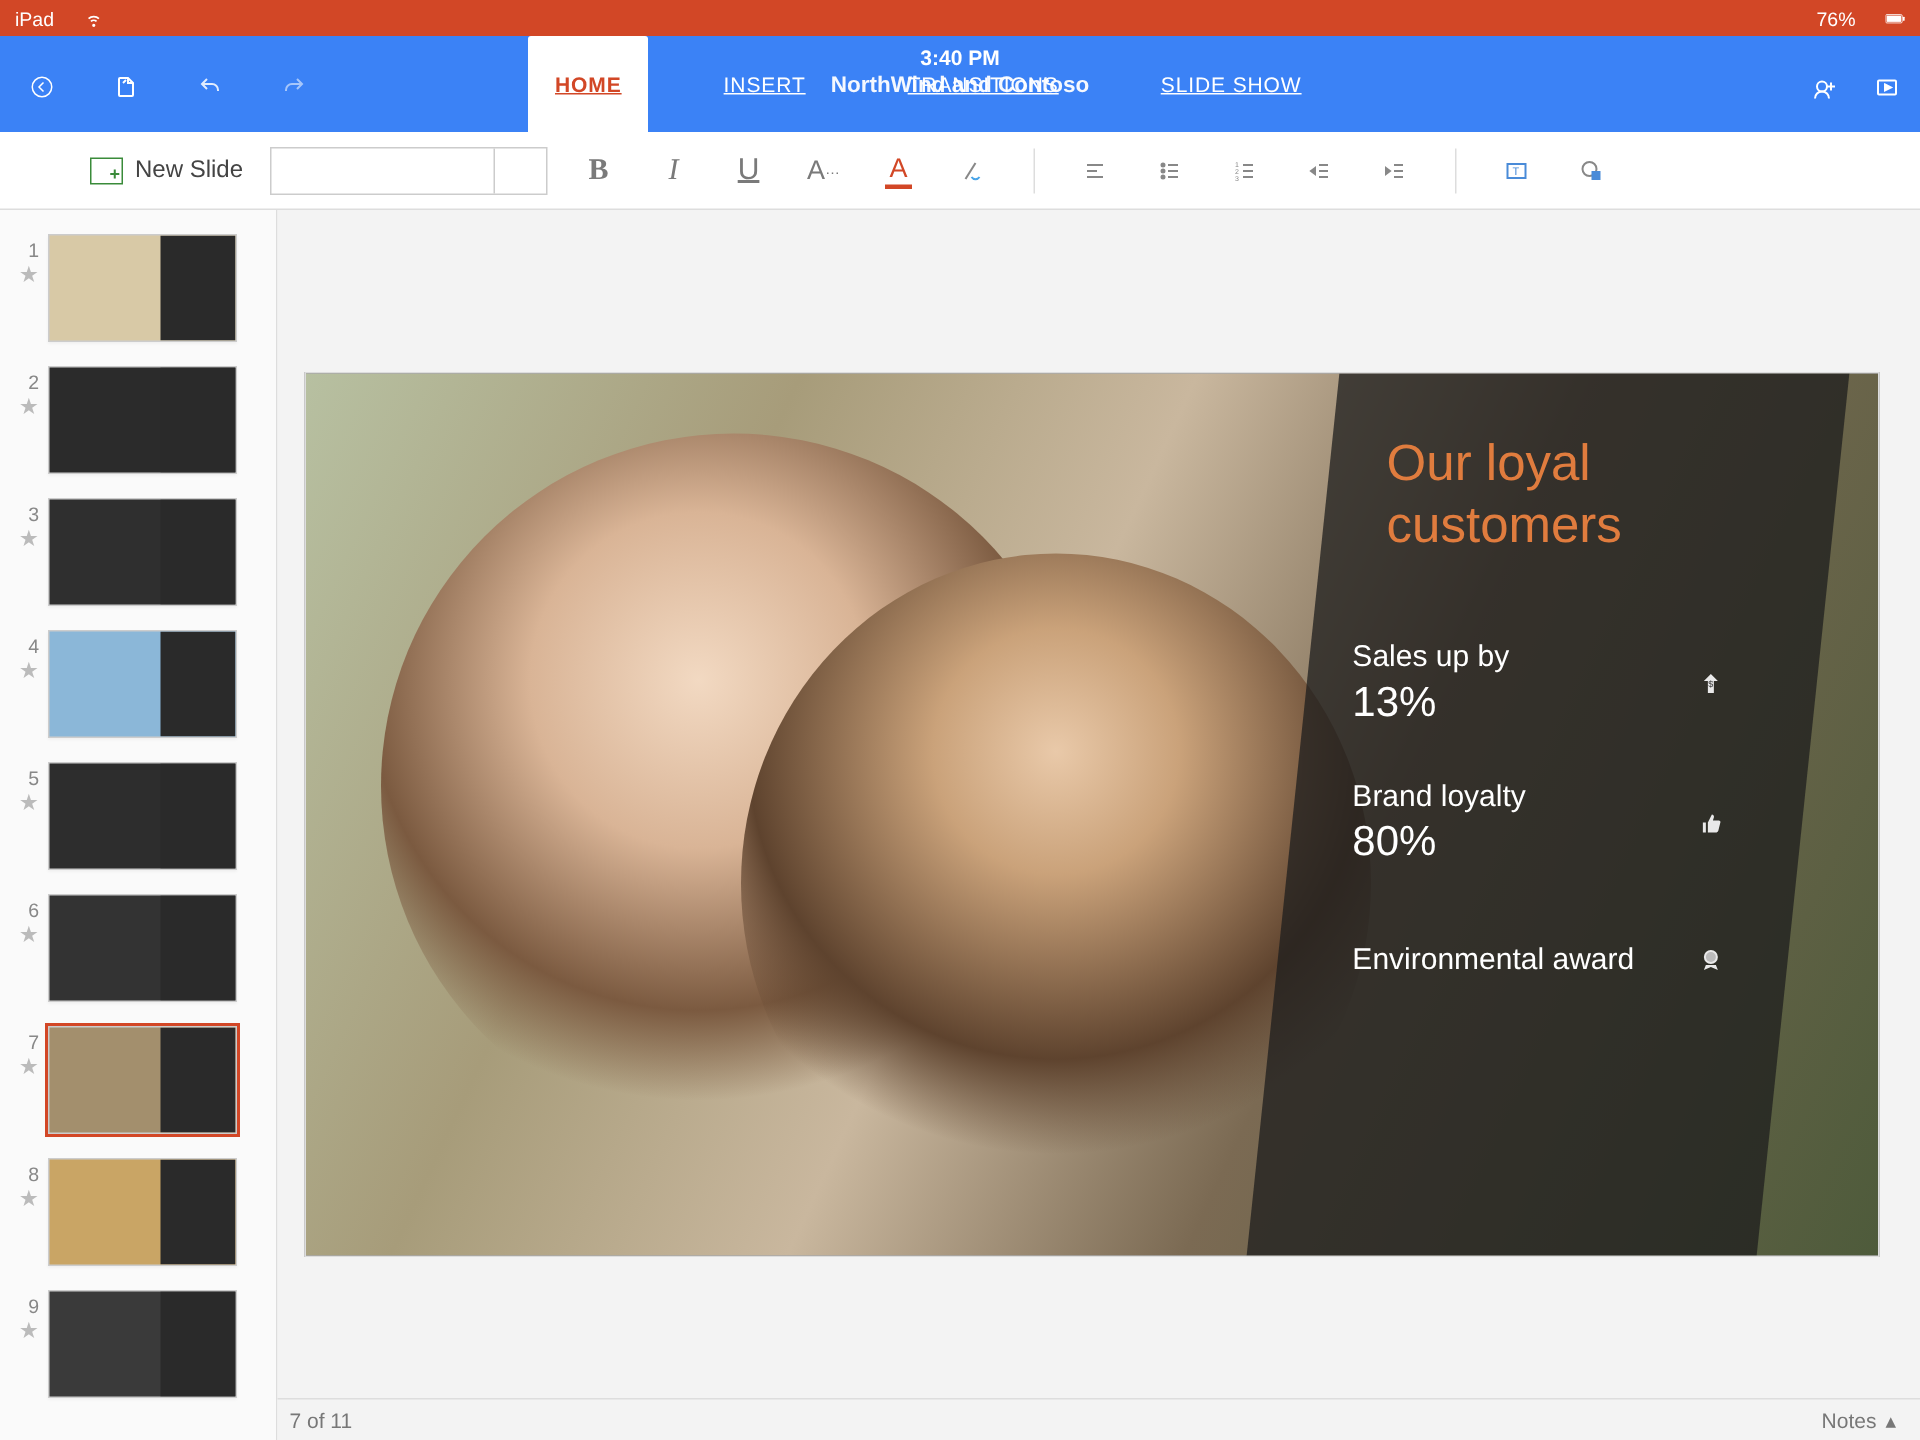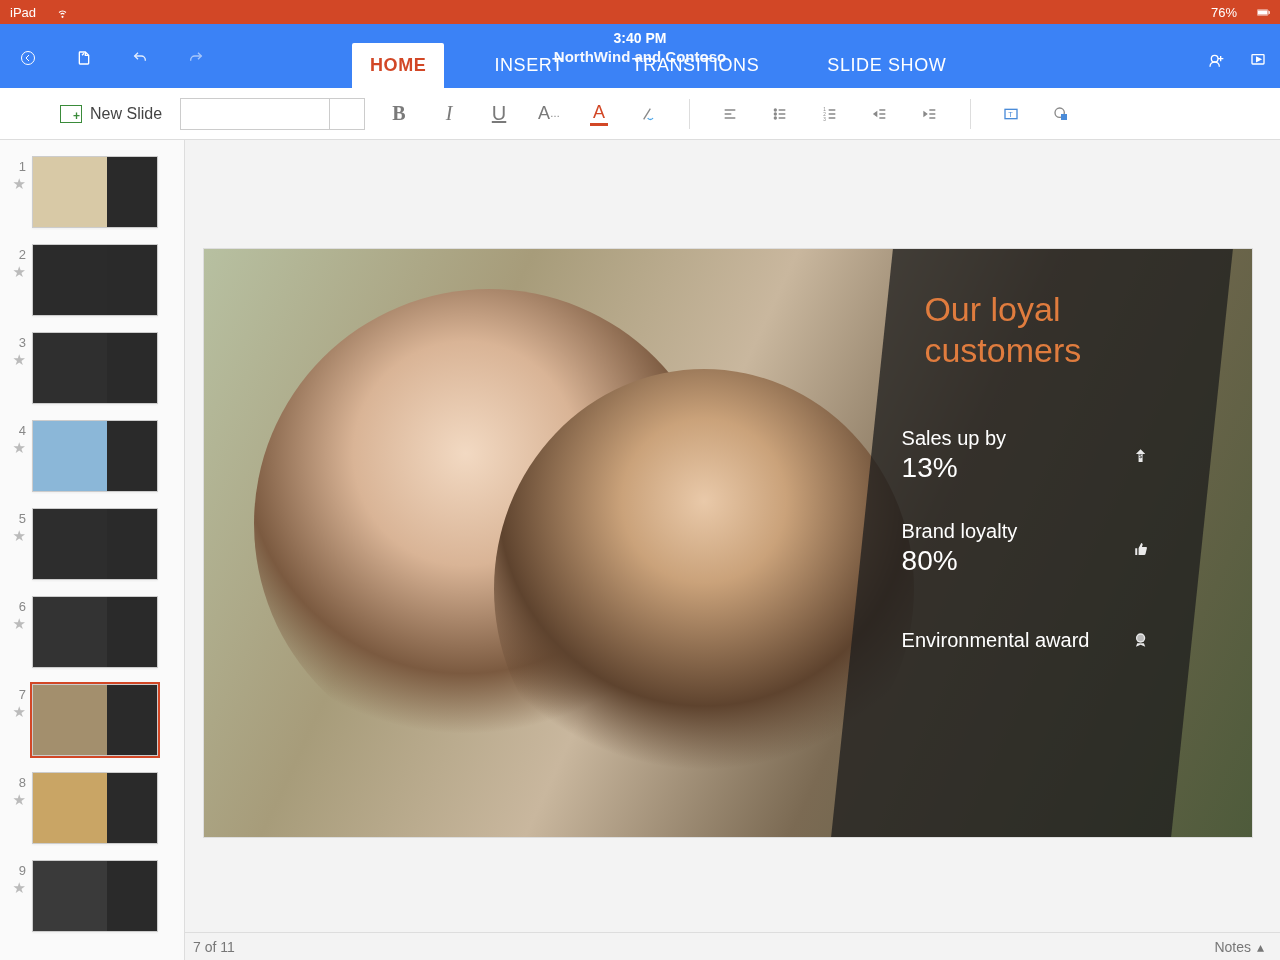--- a/index.html
+++ b/index.html
@@ -9,21 +9,21 @@
   .status-left,.status-right{display:flex;align-items:center;gap:20px;}
   .wifi-icon,.battery-icon{display:inline-flex;}
   .title-bar{height:64px;background:#3b82f6;color:#fff;display:flex;align-items:flex-end;position:relative;}
   .tb-left{display:flex;align-items:center;gap:28px;padding:0 14px 16px 14px;}
   .tb-left .ibtn{width:28px;height:28px;display:flex;align-items:center;justify-content:center;color:#fff;cursor:pointer;}
   .tb-center{position:absolute;left:50%;transform:translateX(-50%);top:6px;text-align:center;font-size:14px;color:#fff;}
   .tb-center .time{font-weight:600;}
   .tb-center .doc{font-size:15px;font-weight:700;opacity:.95;margin-top:2px;text-align:center;}
   .tb-right{position:absolute;right:14px;bottom:16px;display:flex;gap:26px;}
   .tabs{position:absolute;left:352px;bottom:0;display:flex;gap:32px;align-items:flex-end;}
-  .tab{color:#fff;font-size:18px;letter-spacing:.6px;padding:12px 18px;cursor:pointer;}
+  .tab{color:#fff;font-size:14px;letter-spacing:.6px;padding:24px 18px;cursor:pointer;text-decoration:underline;}
   .tab.active{background:#fff;color:#d24726;font-weight:600;border-top-left-radius:2px;border-top-right-radius:2px;}
 
   .ribbon{height:52px;background:#fff;border-bottom:1px solid #ddd;display:flex;align-items:center;padding:0 60px;gap:18px;}
   .ribbon .sep{width:1px;height:30px;background:#ddd;margin:0 6px;}
   .rb{display:flex;align-items:center;gap:8px;color:#5b5b5b;cursor:pointer;height:36px;}
   .newslide .plus{width:22px;height:18px;border:1px solid #3a8b3a;position:relative;}
   .newslide .plus::after{content:"+";position:absolute;right:1px;bottom:-1px;color:#3a8b3a;font-weight:700;font-size:12px;}
   .fontbox{width:185px;height:32px;border:1px solid #ccc;display:flex;align-items:center;}
   .fontbox .cell{flex:1;} .fontbox .divider{width:1px;height:100%;background:#ccc;margin-right:34px;}
   .ic{width:32px;height:32px;display:flex;align-items:center;justify-content:center;color:#7a7a7a;}

